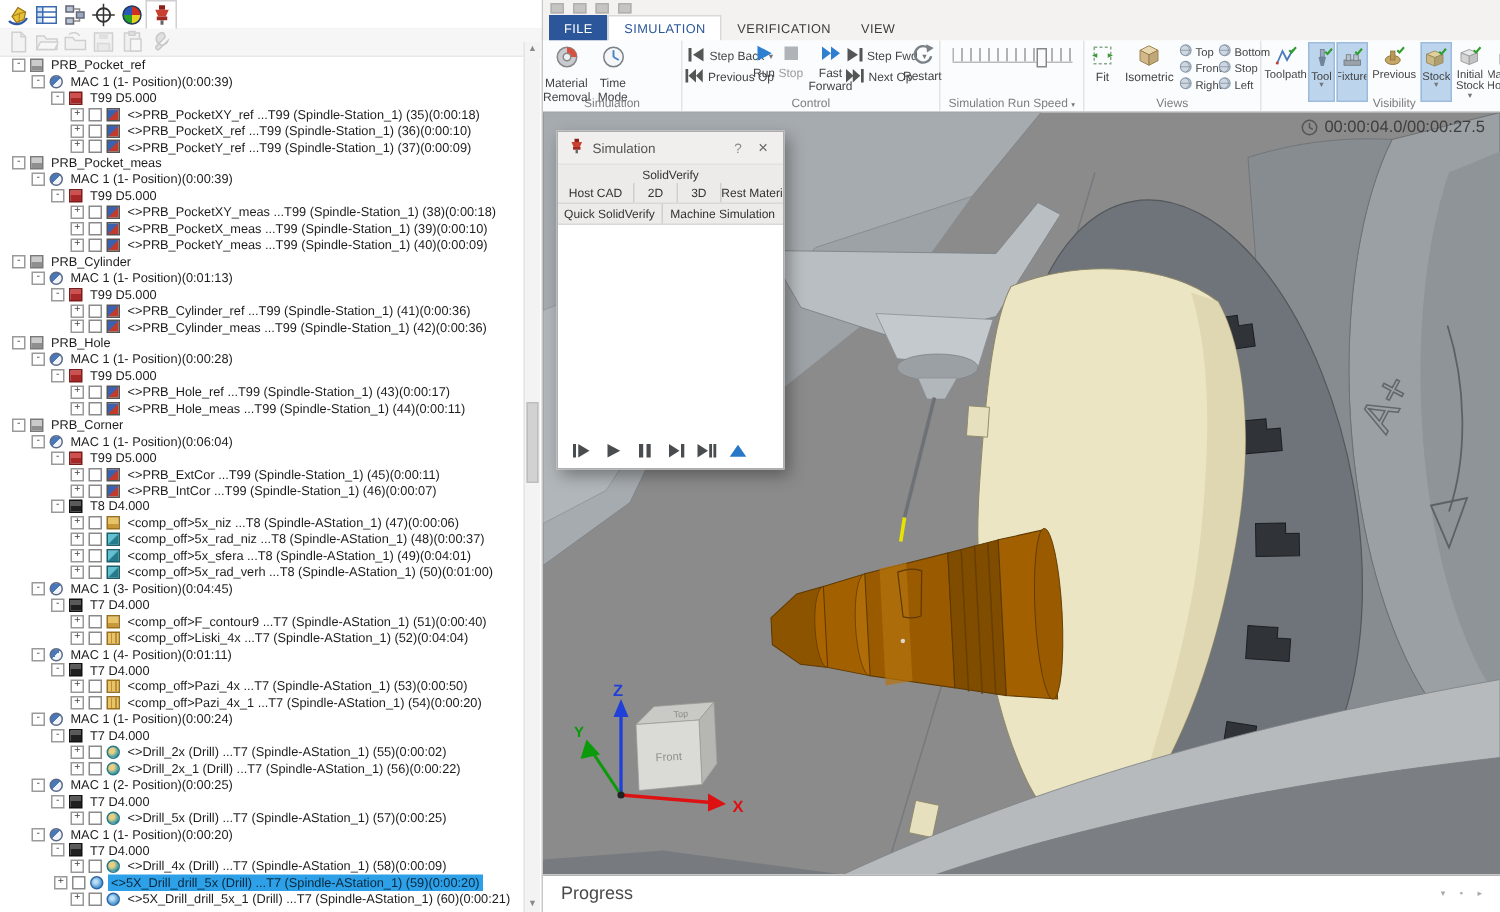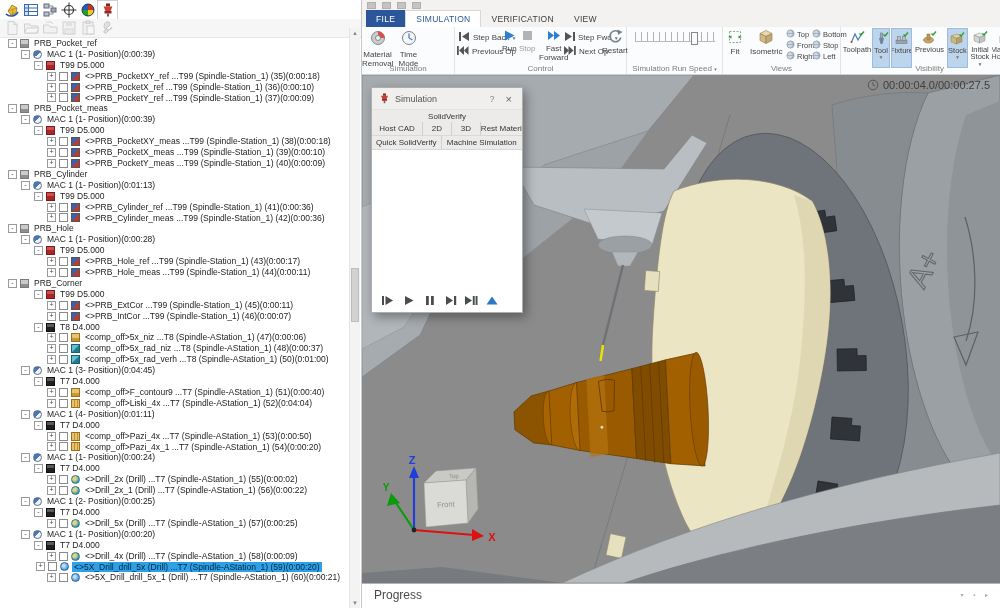--- a/index.html
+++ b/index.html
@@ -309,20 +309,25 @@
           <span class="texp">+</span>
           <span class="tcb"></span>
           <span class="ti ti-probe"></span>
           <span class="tlabel">&lt;&gt;PRB_Hole_meas ...T99 (Spindle-Station_1) (44)(0:00:11)</span>
         </div>
         <div class="trow" style="padding-left: 8px;">
           <span class="texp">-</span>
           <span class="ti ti-job"></span>
           <span class="tlabel">PRB_Corner</span>
         </div>
+        <div class="trow" style="padding-left: 21px;">
+          <span class="texp">-</span>
+          <span class="ti ti-mac"></span>
+          <span class="tlabel">MAC 1 (1- Position)(0:06:04)</span>
+        </div>
         <div class="trow" style="padding-left: 34px;">
           <span class="texp">-</span>
           <span class="ti ti-tool99"></span>
           <span class="tlabel">T99 D5.000</span>
         </div>
         <div class="trow" style="padding-left: 47px;">
           <span class="texp">+</span>
           <span class="tcb"></span>
           <span class="ti ti-probe"></span>
           <span class="tlabel">&lt;&gt;PRB_ExtCor ...T99 (Spindle-Station_1) (45)(0:00:11)</span>
@@ -342,20 +347,26 @@
           <span class="texp">+</span>
           <span class="tcb"></span>
           <span class="ti ti-comp"></span>
           <span class="tlabel">&lt;comp_off&gt;5x_niz ...T8 (Spindle-AStation_1) (47)(0:00:06)</span>
         </div>
         <div class="trow" style="padding-left: 47px;">
           <span class="texp">+</span>
           <span class="tcb"></span>
           <span class="ti ti-hsm"></span>
           <span class="tlabel">&lt;comp_off&gt;5x_rad_niz ...T8 (Spindle-AStation_1) (48)(0:00:37)</span>
+        </div>
+        <div class="trow" style="padding-left: 47px;">
+          <span class="texp">+</span>
+          <span class="tcb"></span>
+          <span class="ti ti-hsm"></span>
+          <span class="tlabel">&lt;comp_off&gt;5x_sfera ...T8 (Spindle-AStation_1) (49)(0:04:01)</span>
         </div>
         <div class="trow" style="padding-left: 47px;">
           <span class="texp">+</span>
           <span class="tcb"></span>
           <span class="ti ti-hsm"></span>
           <span class="tlabel">&lt;comp_off&gt;5x_rad_verh ...T8 (Spindle-AStation_1) (50)(0:01:00)</span>
         </div>
         <div class="trow" style="padding-left: 21px;">
           <span class="texp">-</span>
           <span class="ti ti-mac"></span>

